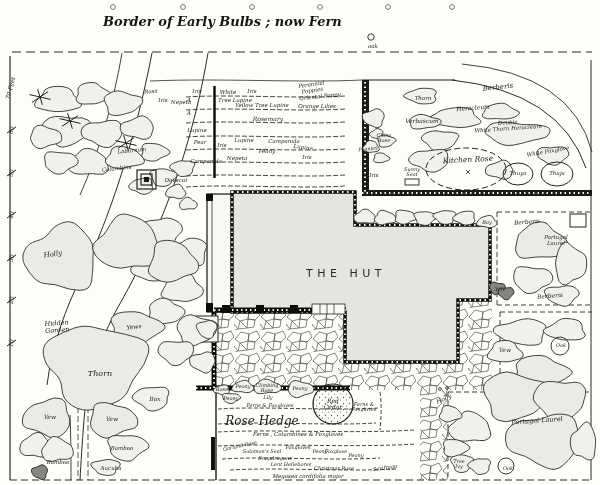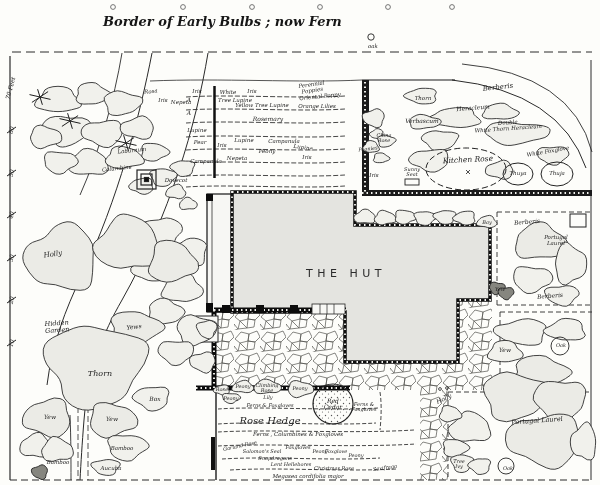--- a/index.html
+++ b/index.html
@@ -345,21 +345,21 @@
 Ivy</span>
       <span class="lbl" style="left: 508px; top: 469px; font-size: 5px;">Oak</span>
       <span class="lbl" style="left: 222px; top: 390px; font-size: 5px;">Rose</span>
       <span class="lbl" style="left: 243px; top: 387px; font-size: 5px;">Peony</span>
       <span class="lbl" style="left: 267px; top: 388px; font-size: 5px;">Climbing
 Rose</span>
       <span class="lbl" style="left: 300px; top: 389px; font-size: 5px;">Peony</span>
       <span class="lbl" style="left: 231px; top: 399px; font-size: 5px;">Peony</span>
       <span class="lbl" style="left: 268px; top: 398px; font-size: 5px;">Lily</span>
       <span class="lbl" style="left: 270px; top: 406px; font-size: 5px;">Ferns &amp; Foxgloves</span>
-      <span class="lbl" style="left: 270px; top: 421px; font-size: 10px;">Rose Hedge</span>
+      <span class="lbl" style="left: 262px; top: 421px; font-size: 12px;">Rose Hedge</span>
       <span class="lbl" style="left: 333px; top: 404px; font-size: 6px;">Red
 Cedar</span>
       <span class="lbl" style="left: 364px; top: 407px; font-size: 5px;">Ferns &amp;
 Foxgloves</span>
       <span class="lbl" style="left: 298px; top: 435px; font-size: 5.5px;">Ferns , Columbines &amp; Foxgloves</span>
       <span class="lbl" style="left: 240px; top: 446px; font-size: 5px; transform: translate(-50%, -50%) rotate(-12deg);">Garland Rose</span>
       <span class="lbl" style="left: 262px; top: 452px; font-size: 5px;">Solomon's Seal</span>
       <span class="lbl" style="left: 298px; top: 448px; font-size: 5px;">Foxgloves</span>
       <span class="lbl" style="left: 320px; top: 452px; font-size: 5px;">Peony</span>
       <span class="lbl" style="left: 275px; top: 459px; font-size: 5px;">Snapdragons</span>

